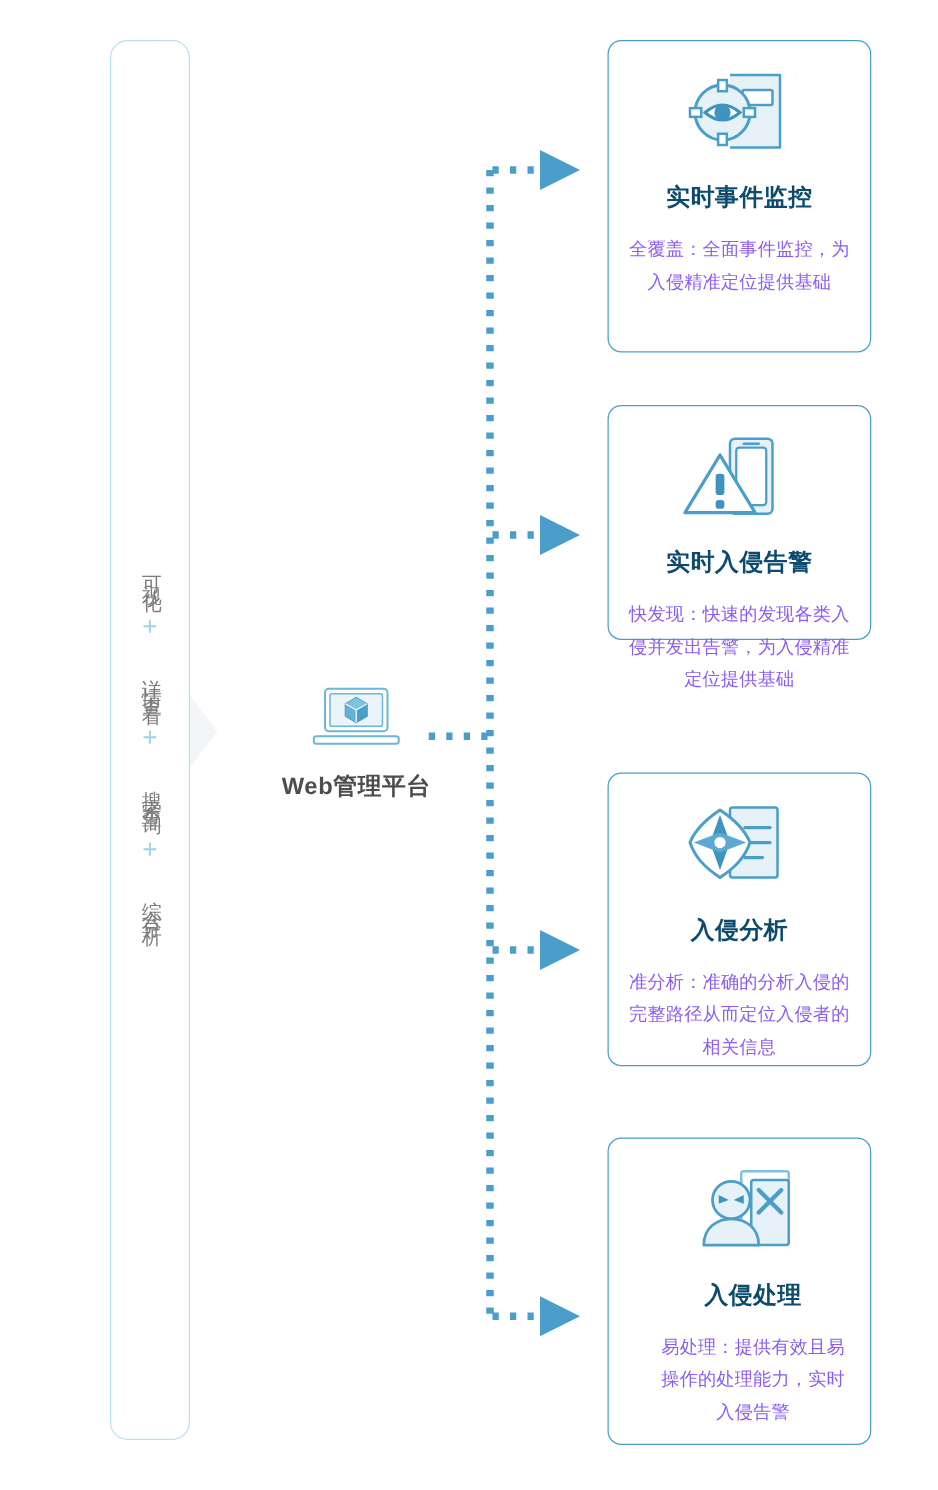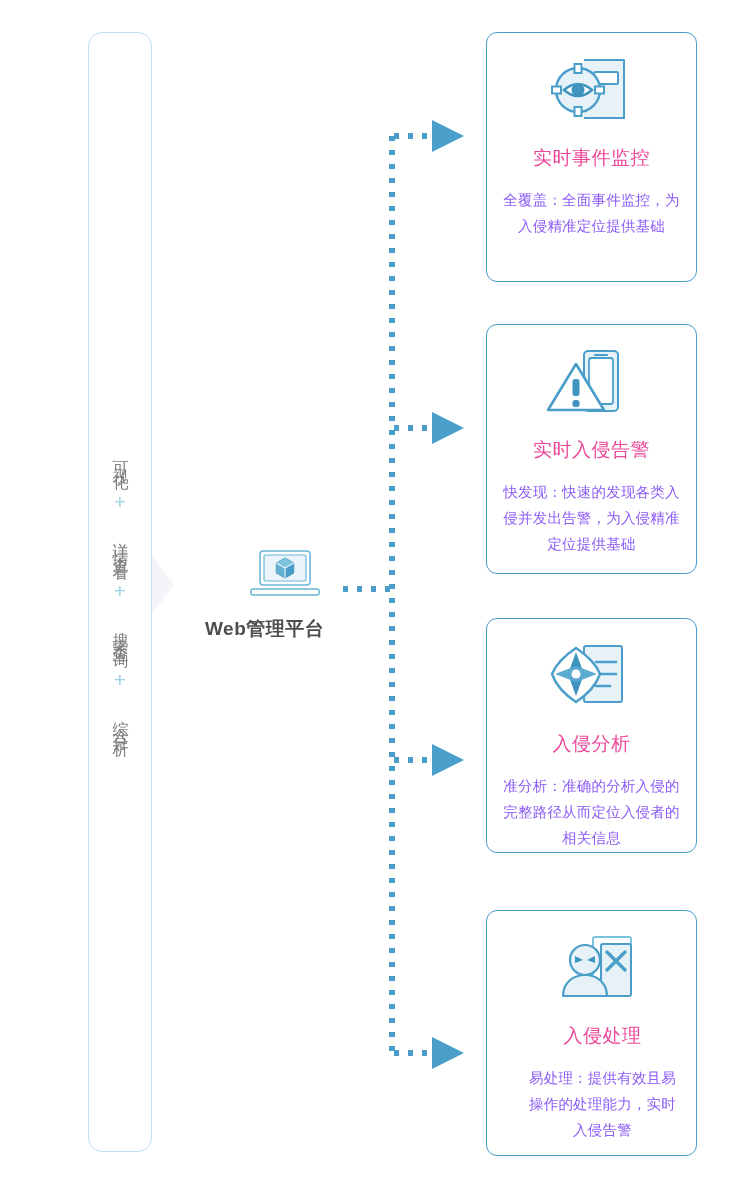--- a/index.html
+++ b/index.html
@@ -65,20 +65,21 @@
     width: 22px;
     height: 58px;
   }
 
   
   #center-node {
     position: absolute;
     left: 205px;
     top: 548px;
     width: 160px;
+    text-align: center;
   }
   #laptop-icon { display: block; margin: 0 auto; }
   #center-label {
     margin-top: 18px;
     font-size: 19px;
     font-weight: bold;
     color: #4d4d4d;
     letter-spacing: 0.5px;
   }
 
@@ -96,35 +97,35 @@
     left: 486px;
     width: 211px;
     border: 1.4px solid #4a9ec9;
     border-radius: 11px;
     box-sizing: border-box;
     background: #ffffff;
     text-align: center;
     padding: 22px 14px 20px 14px;
   }
   #card-0 { top: 32px;  height: 250px; }
-  #card-1 { top: 324px; height: 250px; }
+  #card-1 { top: 324px; height: 188px; }
   #card-2 { top: 618px; height: 235px; }
   #card-3 { top: 910px; height: 246px; padding-left: 36px; }
 
   .card-icon {
     height: 74px;
     display: flex;
     align-items: center;
     justify-content: center;
   }
   .card-title {
     margin-top: 16px;
     font-size: 19px;
-    font-weight: normal;
-    color: #ec4899;
+    font-weight: bold;
+    color: #0c4a6e;
     letter-spacing: 0.5px;
   }
   .card-desc {
     margin-top: 16px;
     font-size: 14.5px;
     color: #8b5cf6;
     line-height: 26px;
     letter-spacing: 0.2px;
   }
 </style>

